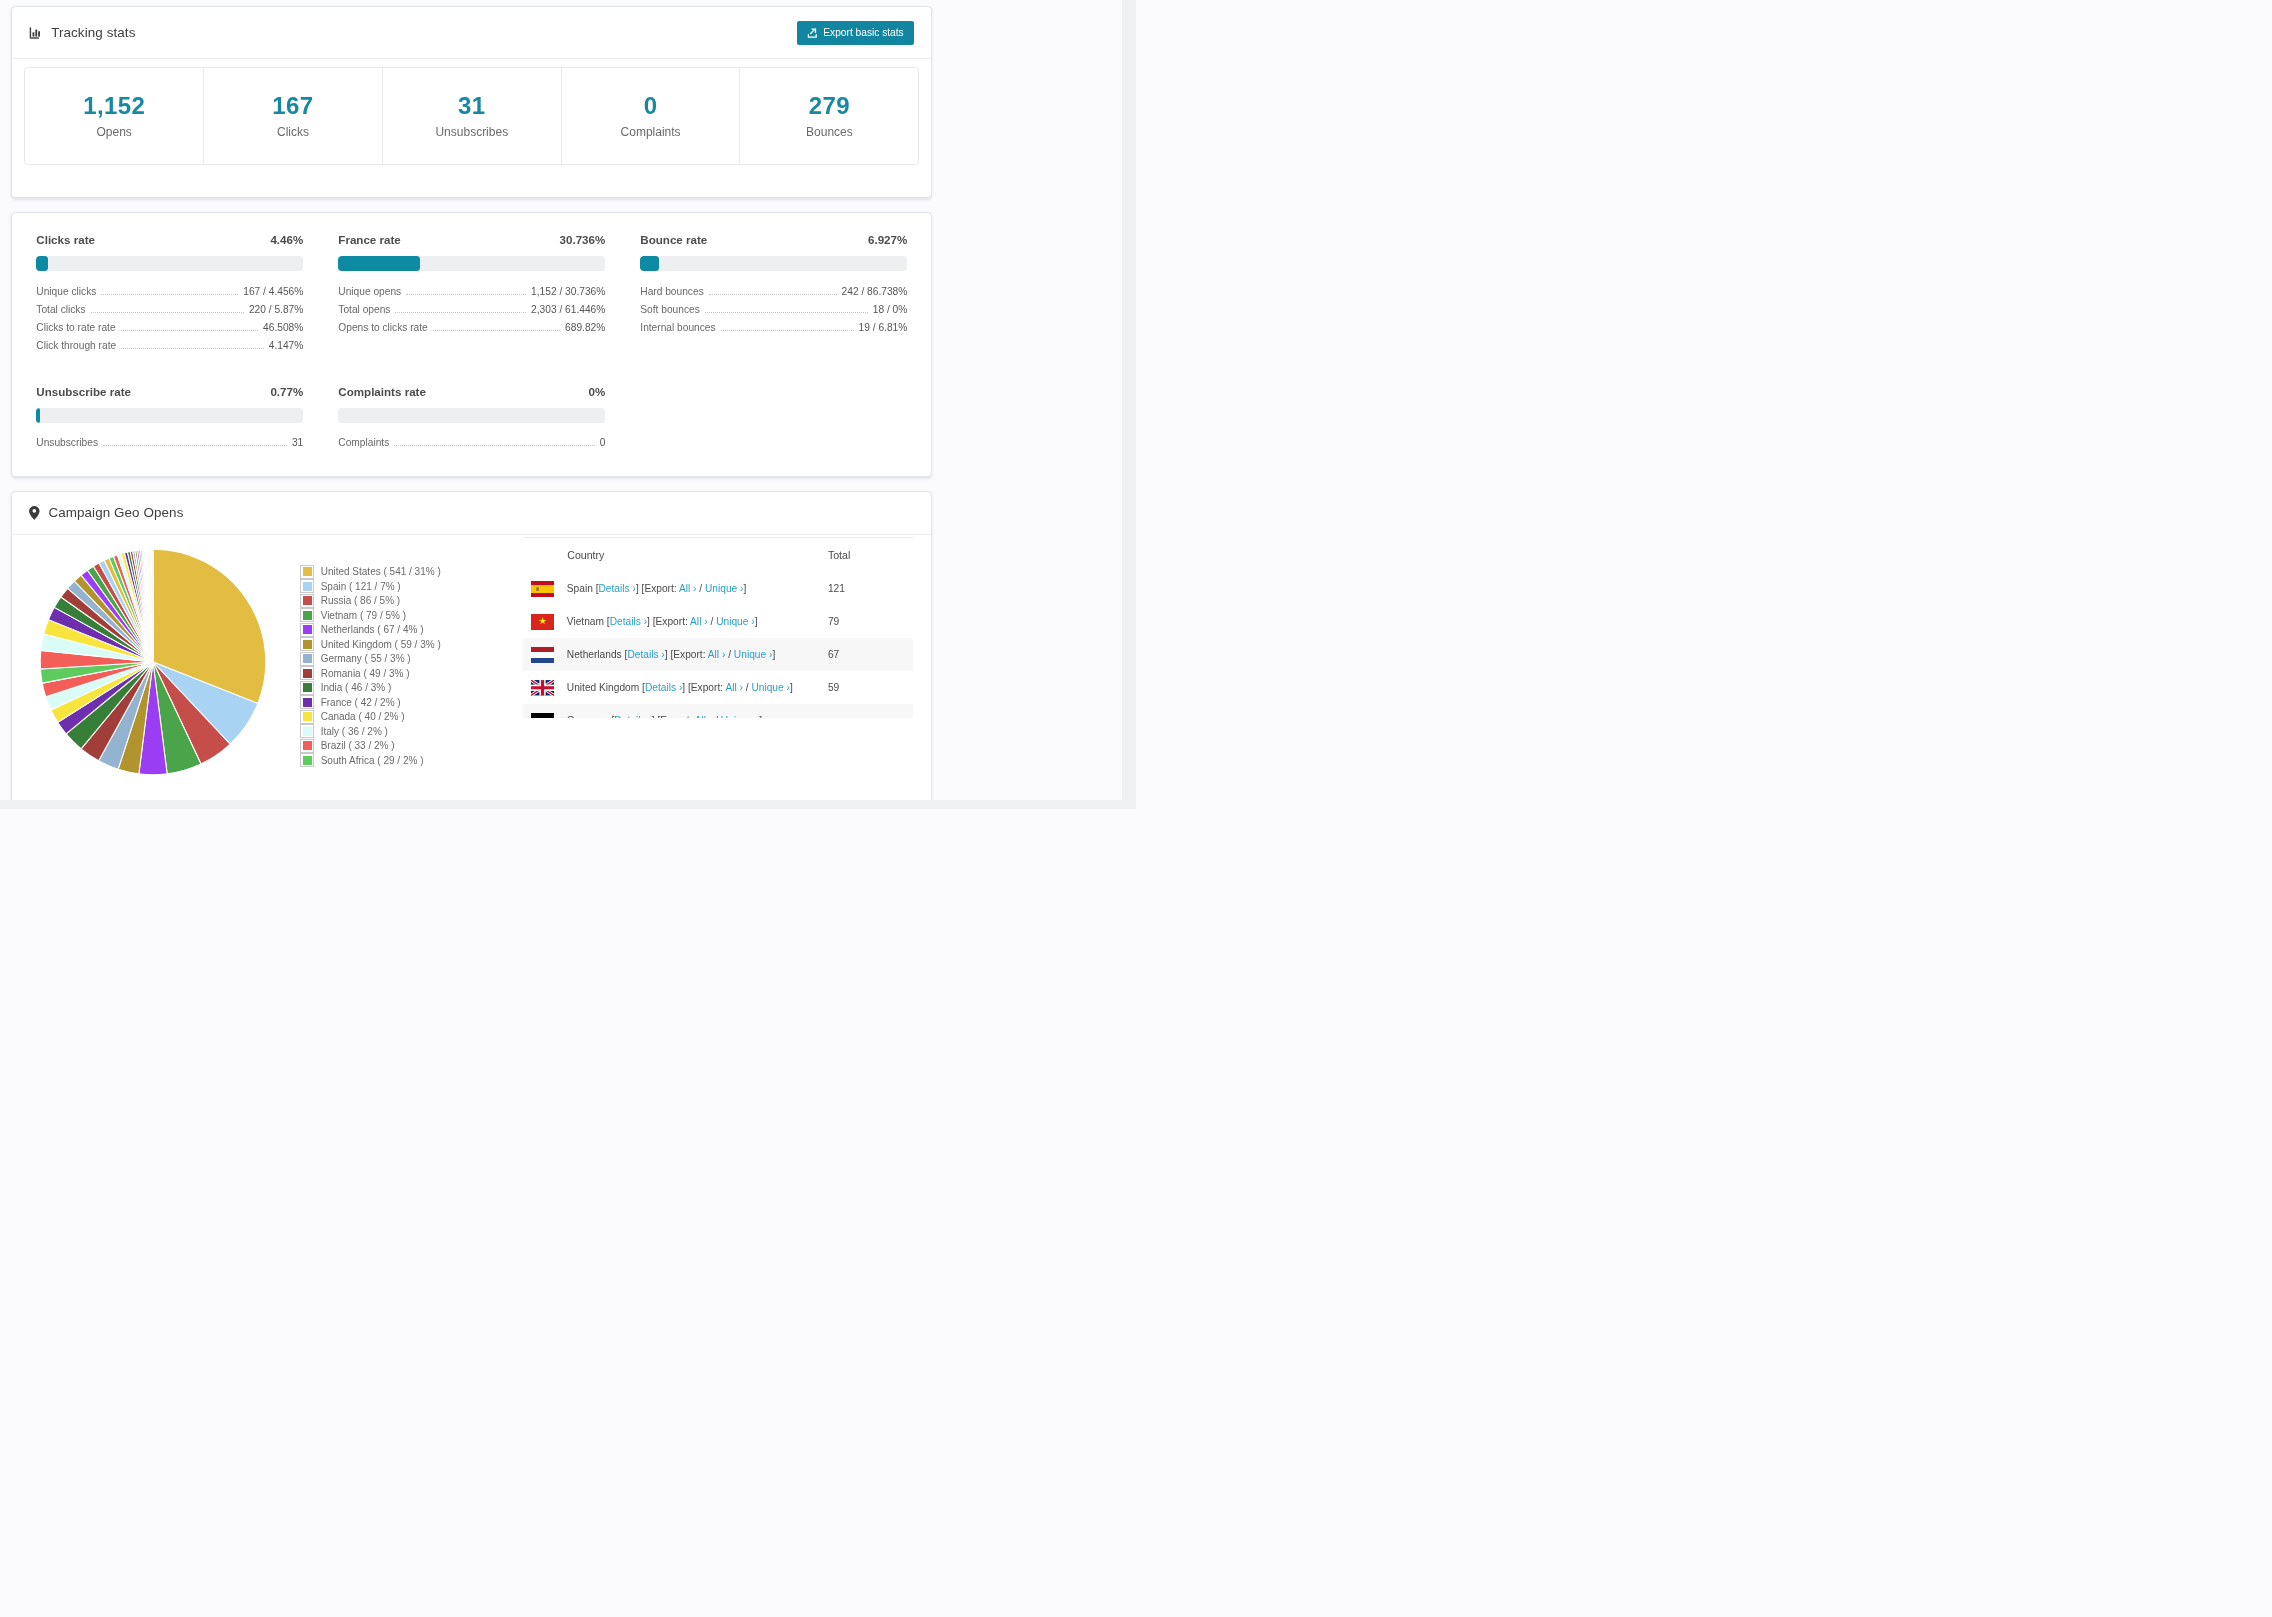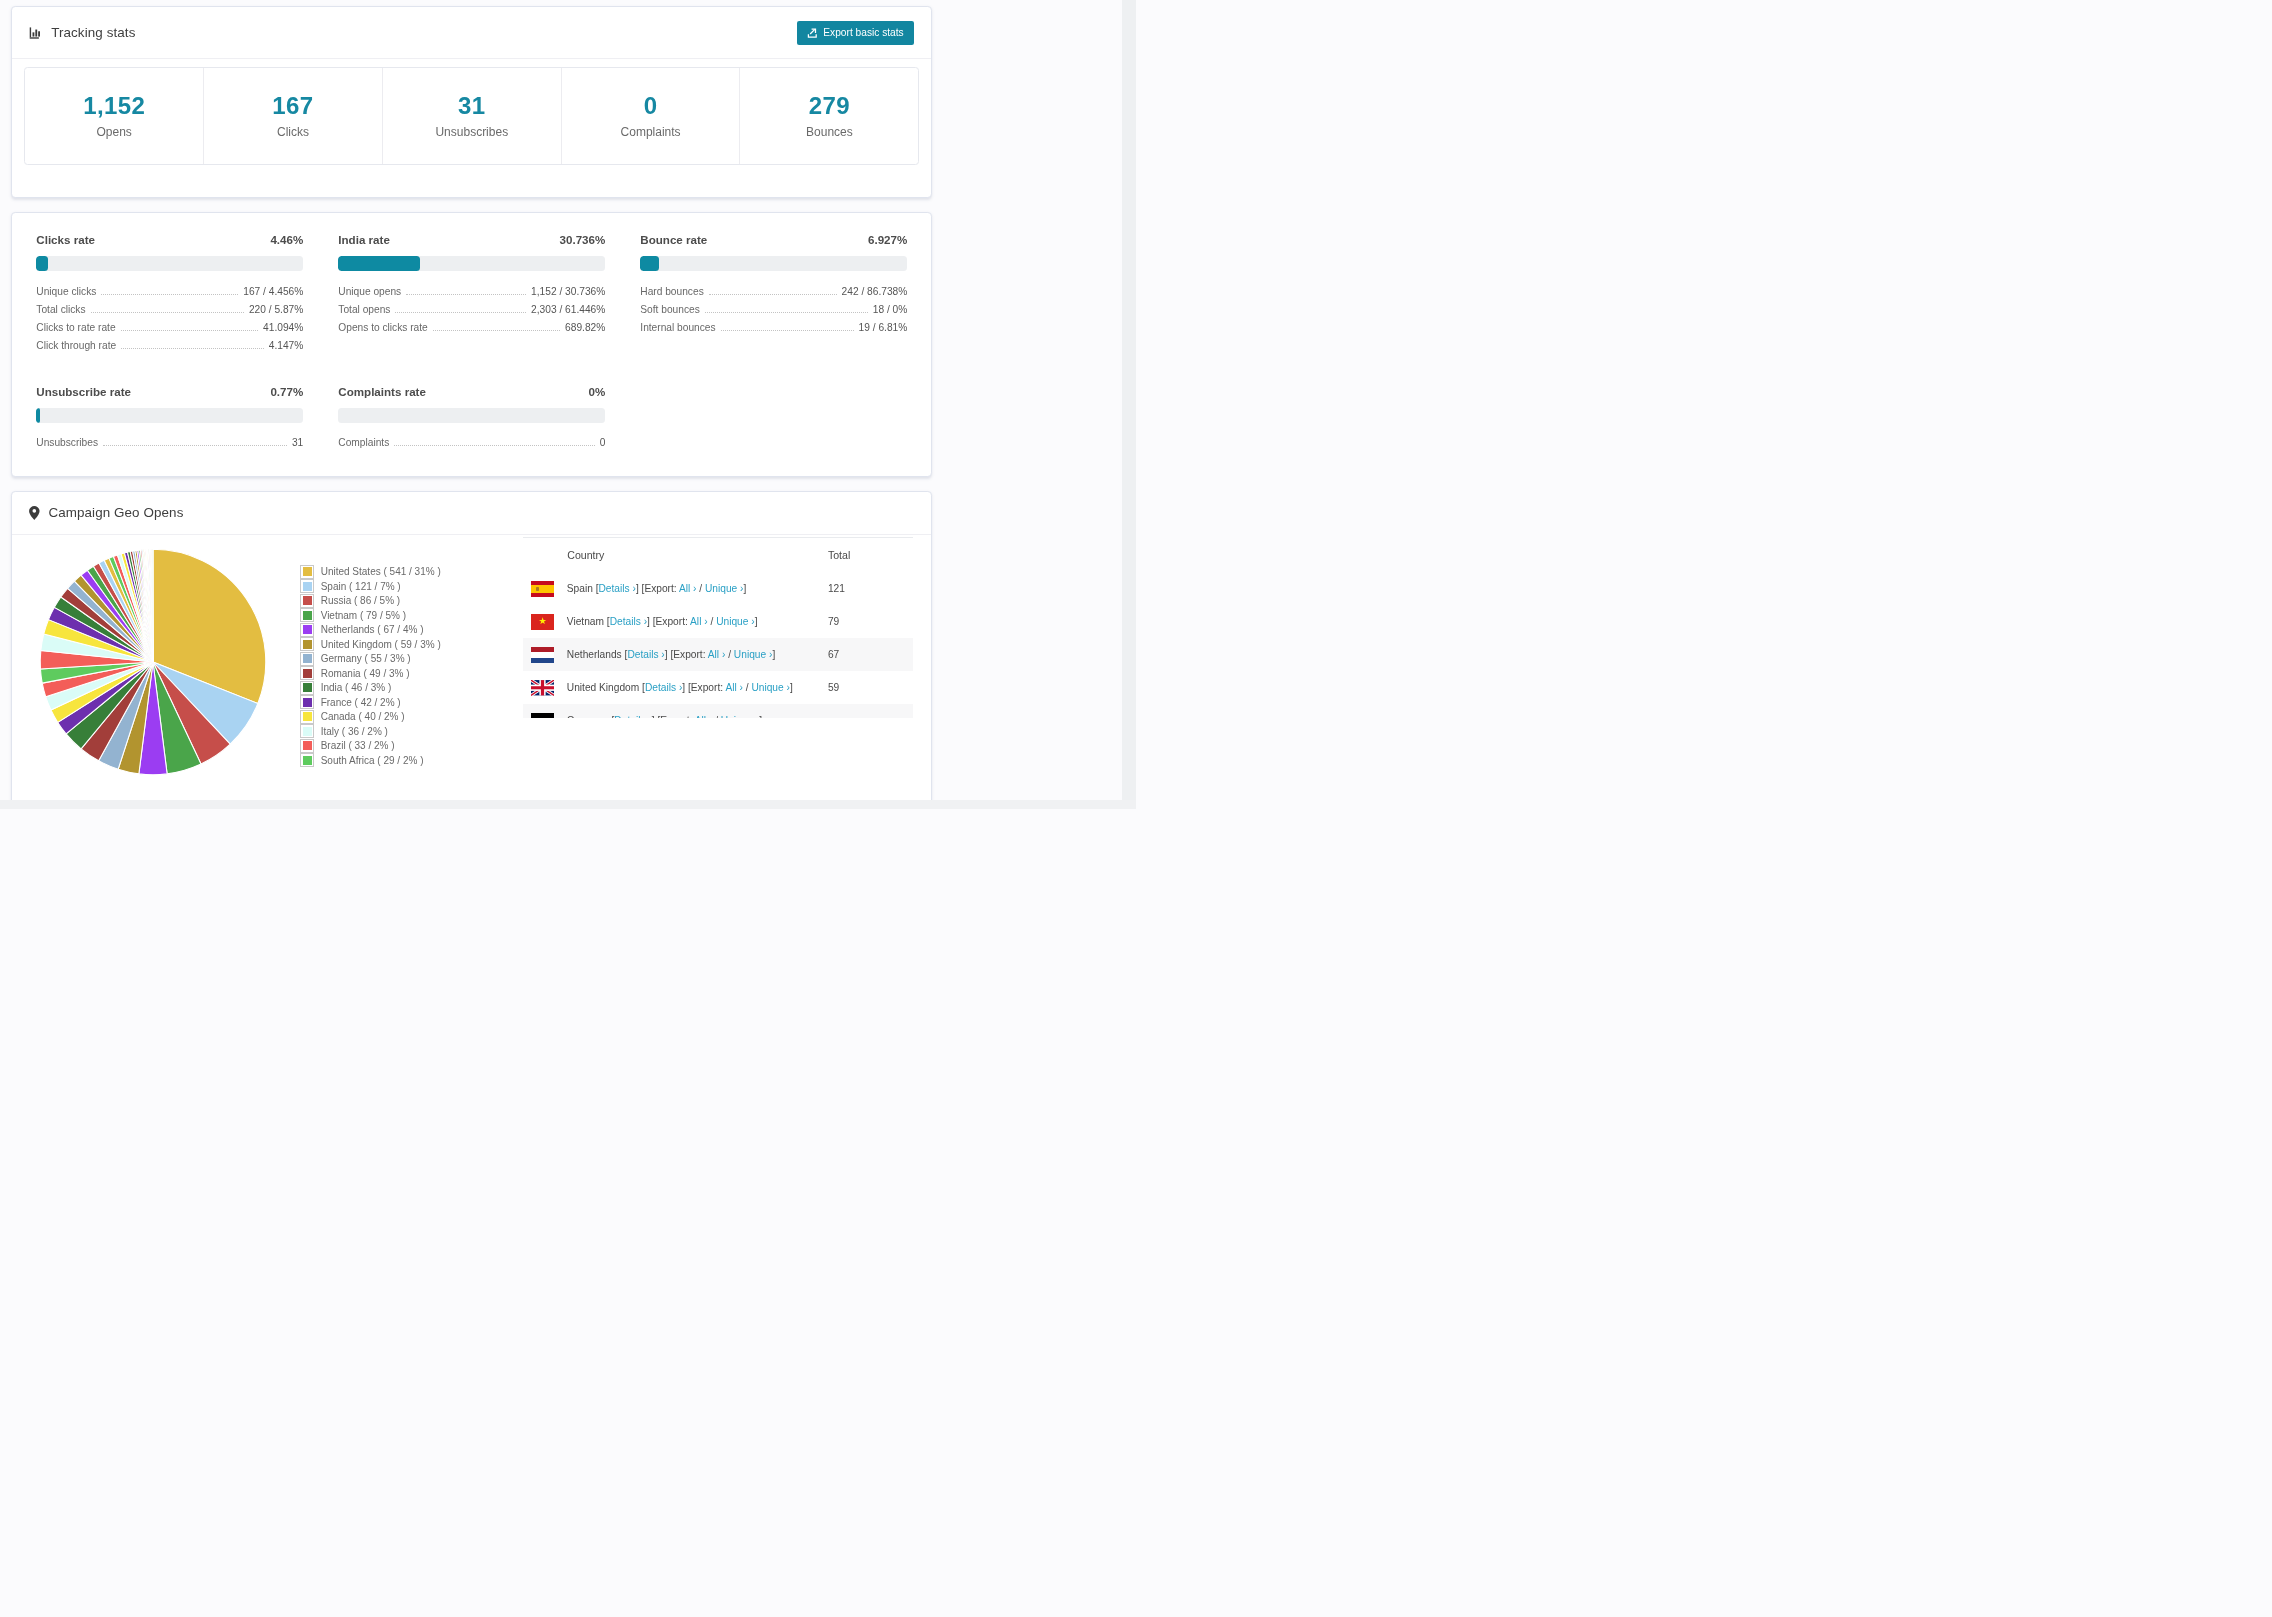--- a/index.html
+++ b/index.html
@@ -154,34 +154,34 @@
 
   <div class="kv">
     <span class="kv-label">Total clicks</span>
     <span class="kv-dots"></span>
     <span class="kv-value">220 / 5.87%</span>
   </div>
 
   <div class="kv">
     <span class="kv-label">Clicks to rate rate</span>
     <span class="kv-dots"></span>
-    <span class="kv-value">41.094%</span>
+    <span class="kv-value">46.508%</span>
   </div>
 
   <div class="kv">
     <span class="kv-label">Click through rate</span>
     <span class="kv-dots"></span>
     <span class="kv-value">4.147%</span>
   </div>
 </div>
   </div>
 
   <div class="rate-panel">
     <div class="rate-head">
-      <span class="rate-title">India rate</span>
+      <span class="rate-title">France rate</span>
       <span class="spacer"></span>
       <span class="rate-value">30.736%</span>
     </div>
     <div class="progress">
       <div class="progress-fill" style="width: 30.736%;"></div>
     </div>
     <div>
   <div class="kv">
     <span class="kv-label">Unique opens</span>
     <span class="kv-dots"></span>

